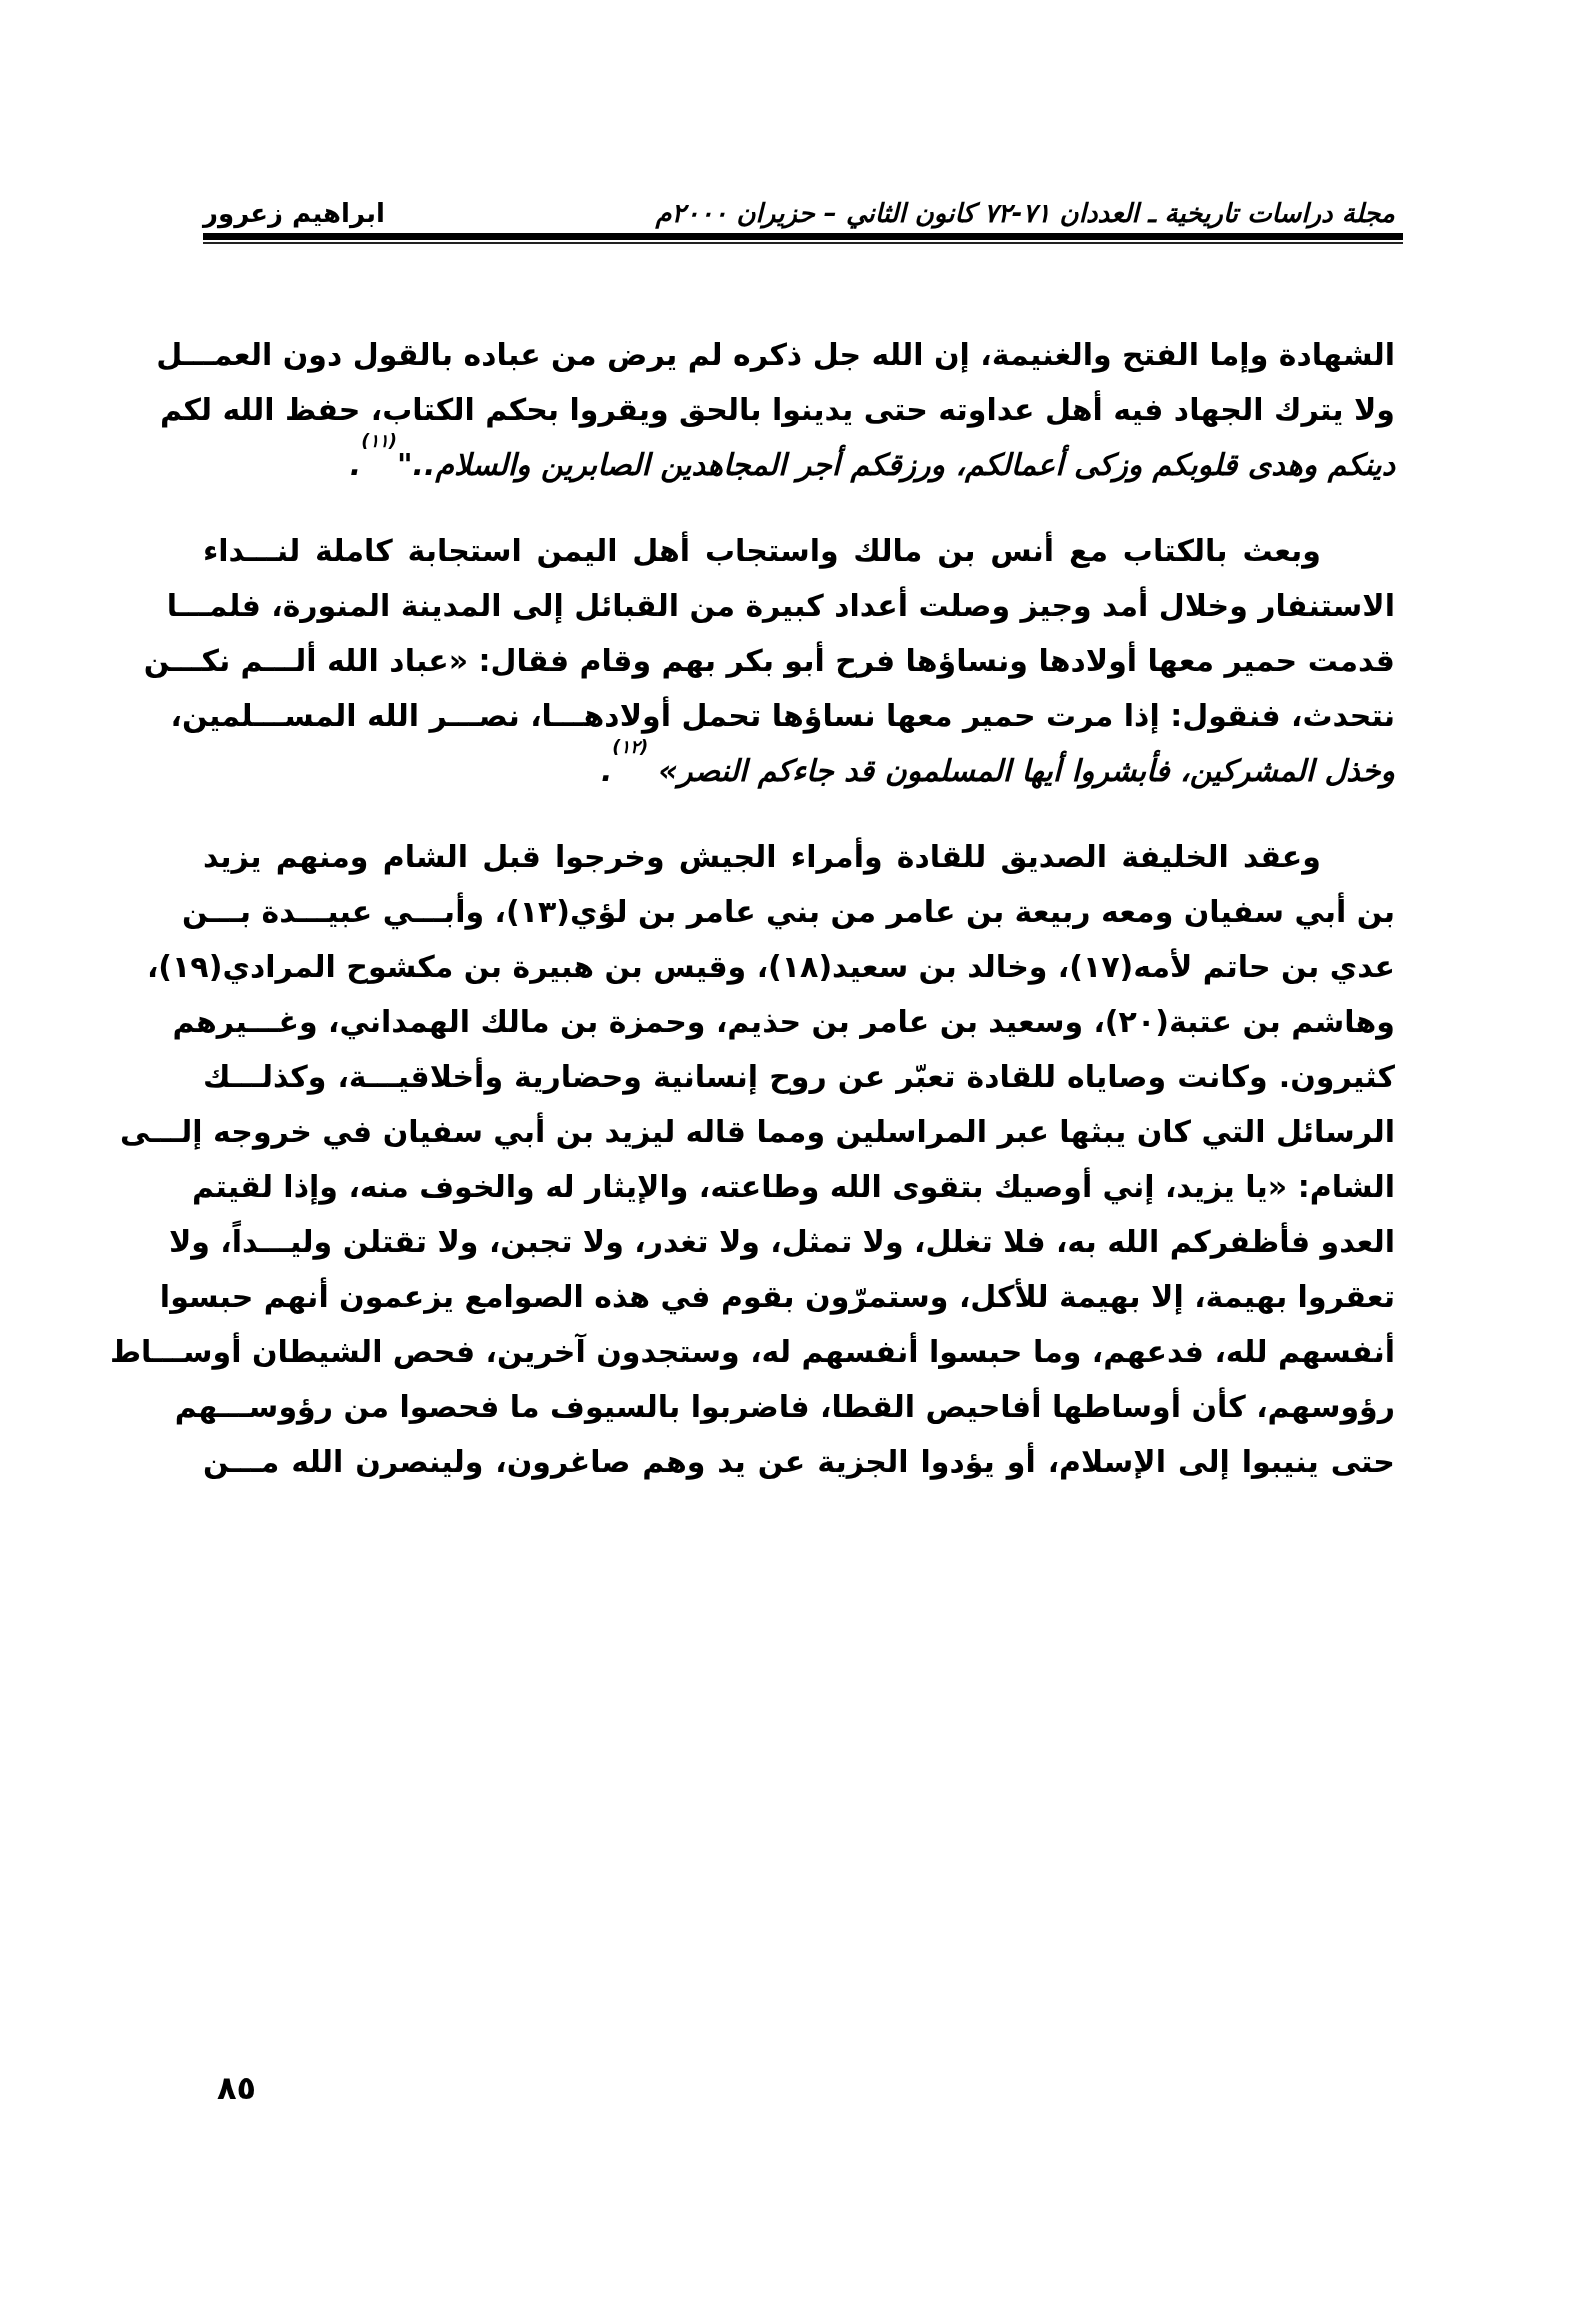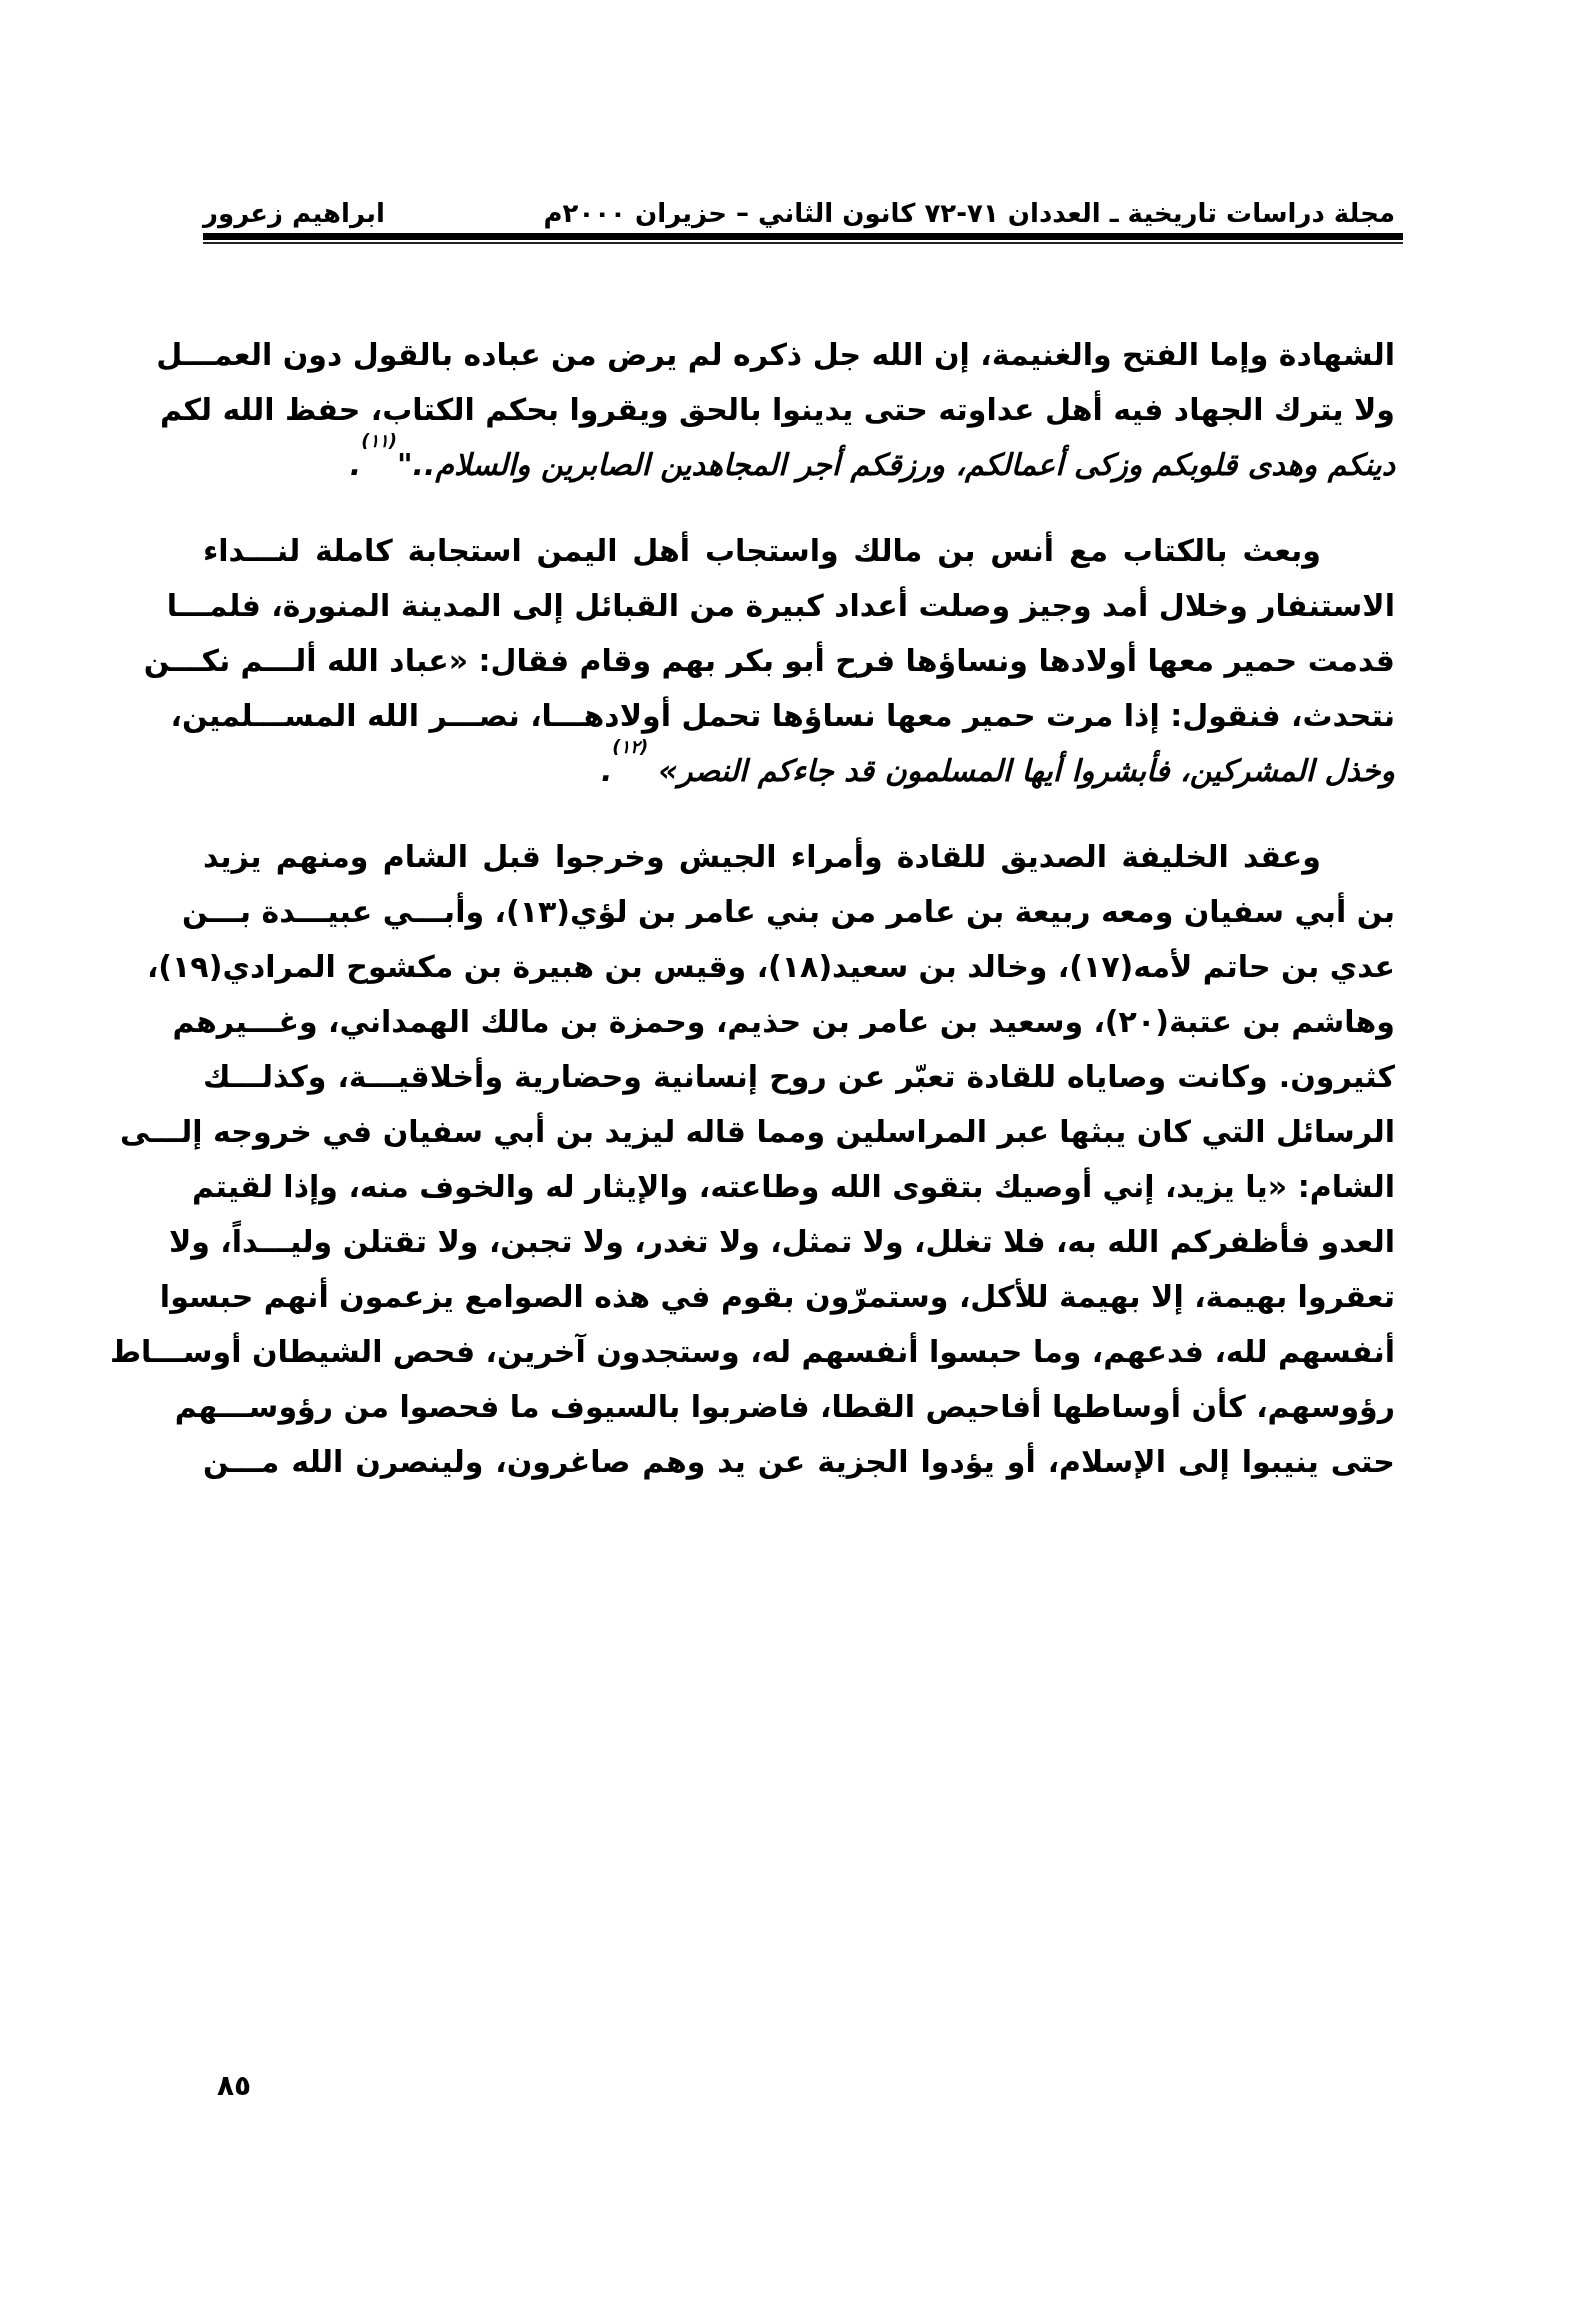--- a/index.html
+++ b/index.html
@@ -28,21 +28,21 @@
       top: 189px;
       height: 41px;
       direction: rtl;
       display: flex;
       justify-content: space-between;
       align-items: flex-end;
       font-weight: bold;
       font-size: 26px;
       line-height: 33px;
     }
-    .running-header .journal { white-space: nowrap; }
+    .running-header .journal { white-space: nowrap; font-style: italic; }
     .running-header .author { white-space: nowrap; }
     .header-rule {
       position: absolute;
       left: 203px;
       width: 1200px;
       top: 233px;
       height: 7.4px;
       background: #000;
     }
     .header-rule-thin {
@@ -83,21 +83,21 @@
       font-size: 18px;
       vertical-align: top;
       line-height: 18px;
       position: relative;
       top: -5px;
     }
     .page-number {
       position: absolute;
       left: 217px;
       top: 2069px;
-      font-size: 28px;
+      font-size: 32px;
       font-weight: bold;
       direction: rtl;
     }
   </style>
 </head>
 <body>
 
 <div class="page">
 
   <div class="running-header">

